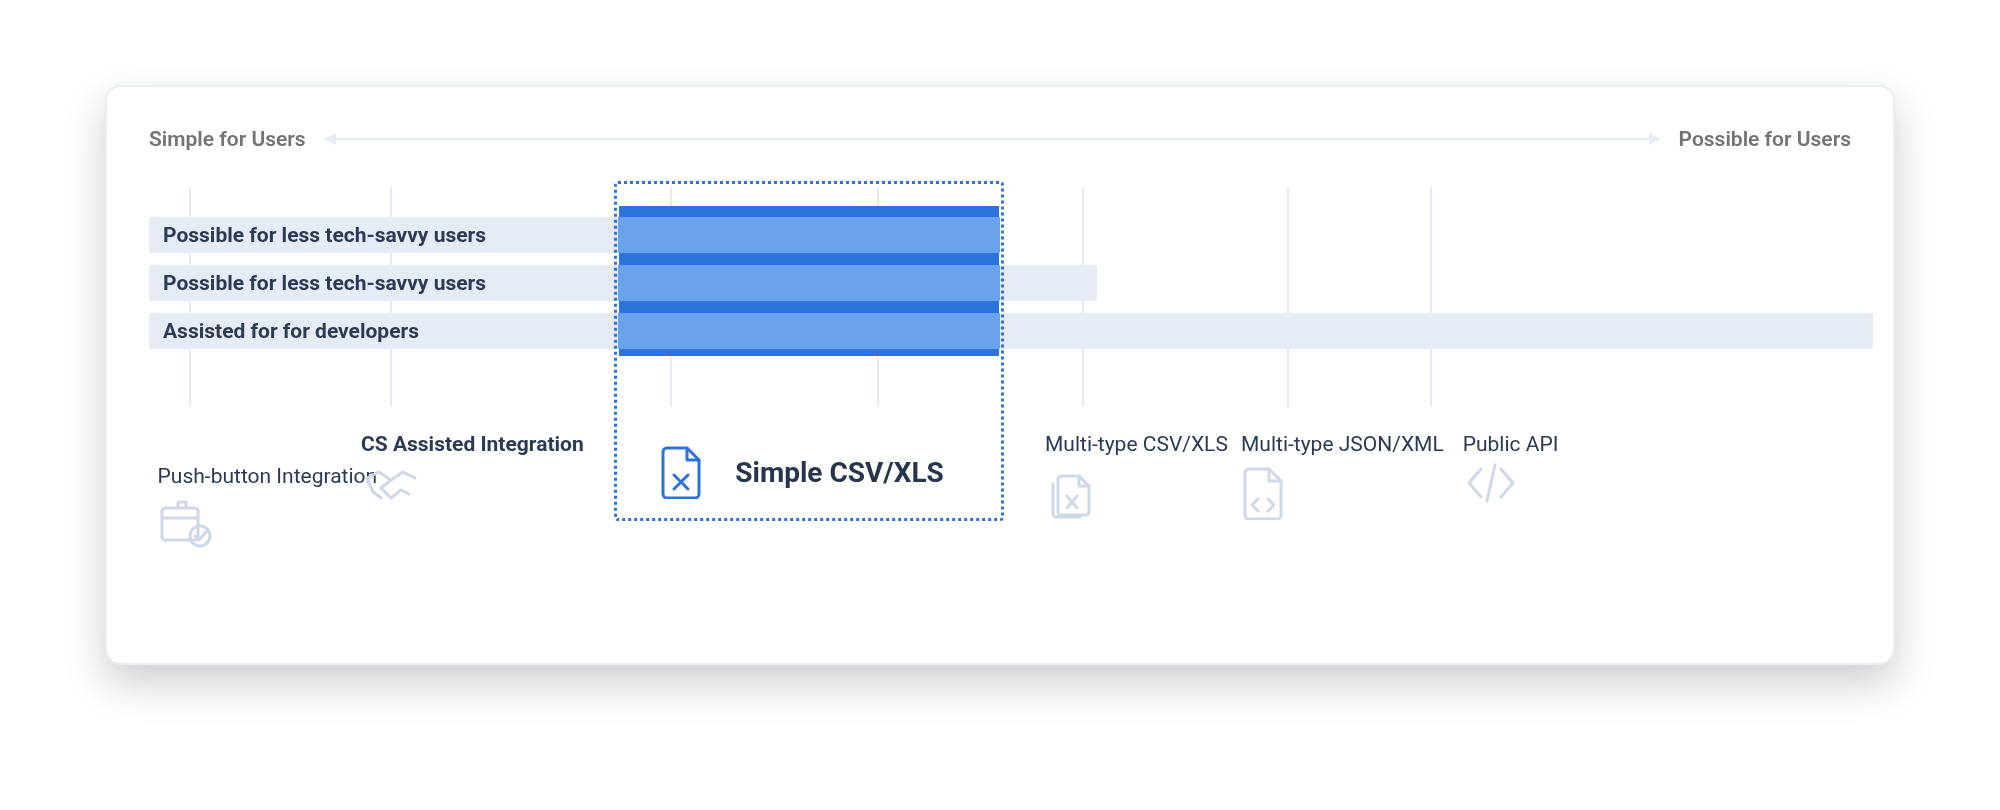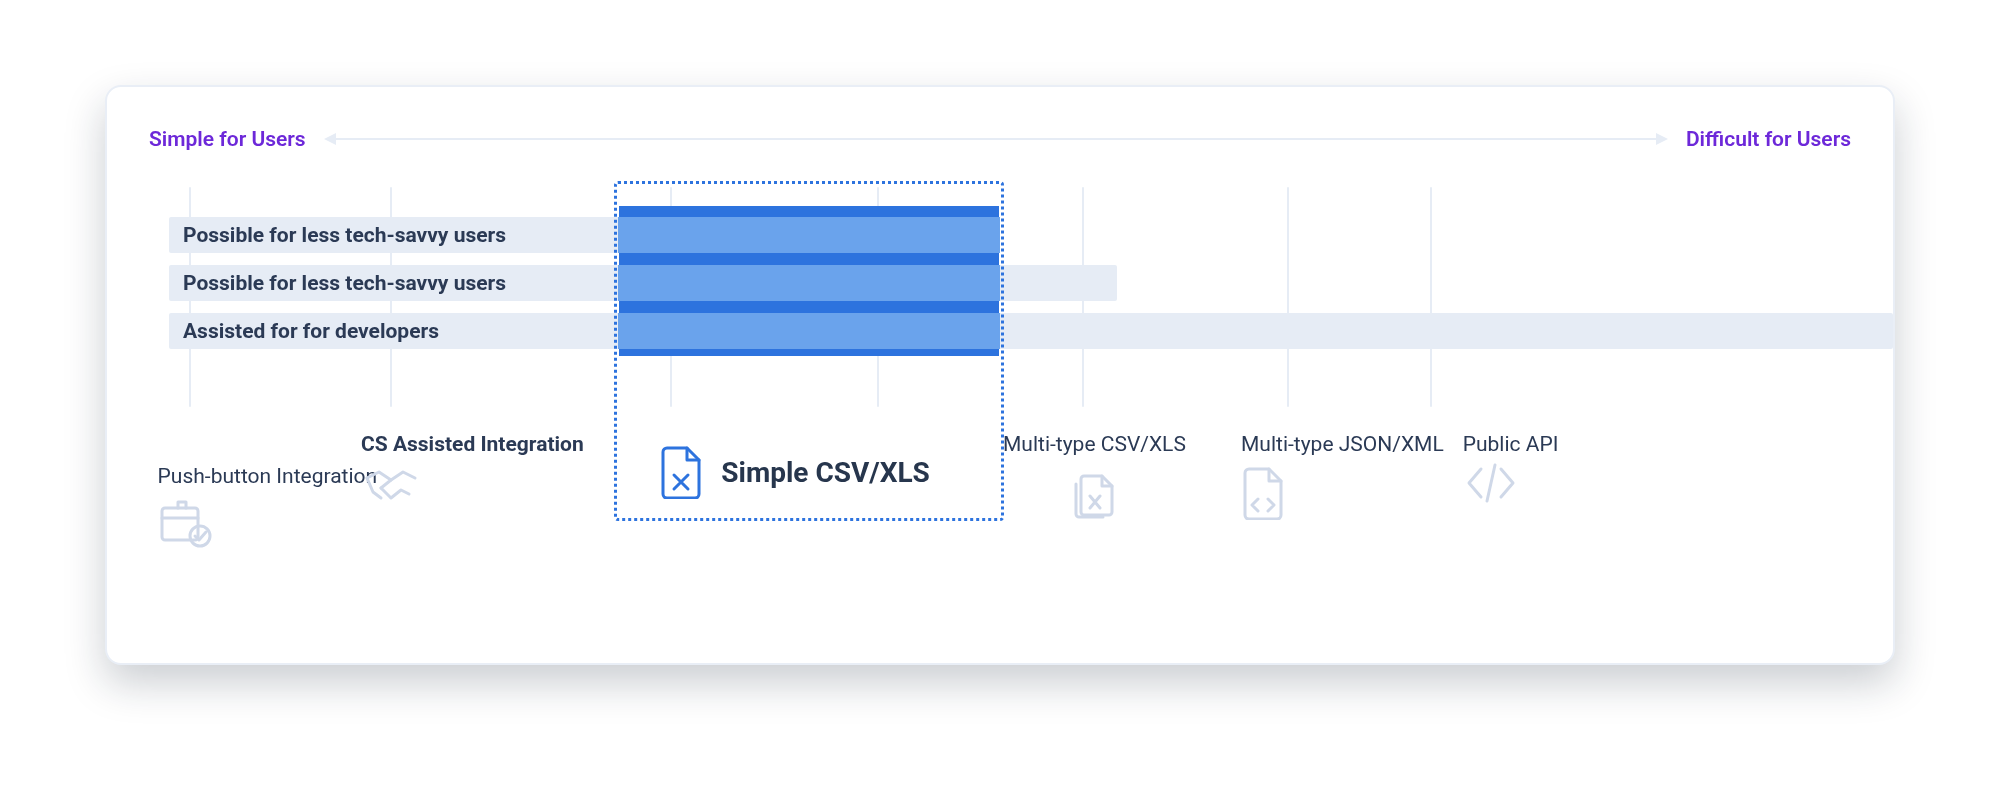--- a/index.html
+++ b/index.html
@@ -25,21 +25,21 @@
     top: 38px;
     left: 42px;
     right: 42px;
     height: 28px;
     display: flex;
     align-items: center;
   }
   .axis-label-left, .axis-label-right {
     font-size: 21px;
     font-weight: 600;
-    color: #6d28d9;
+    color: #737373;
     white-space: nowrap;
   }
   .axis-line {
     flex: 1 1 auto;
     margin: 0 20px;
     height: 2px;
     background: #e6ecf5;
     position: relative;
   }
   .axis-line::before, .axis-line::after {
@@ -72,21 +72,20 @@
     position: absolute;
     left: 0; right: 0;
     top: 30px;
   }
   .bar-track {
     position: absolute;
     left: 0;
     height: 36px;
     background: #e6ecf5;
     border-radius: 2px;
-    margin-left: 20px;
   }
   .bar-label {
     position: absolute;
     left: 14px;
     top: 50%;
     transform: translateY(-50%);
     font-size: 21px;
     font-weight: 700;
     color: #2b3a55;
     z-index: 5;
@@ -135,42 +134,42 @@
     color: #2b3a55;
     white-space: nowrap;
   }
   .cat .icon {
     color: #cfd8e8;
   }
   .highlight-cat {
     position: absolute;
     display: flex;
     align-items: center;
-    gap: 18px;
+    gap: 32px;
     z-index: 6;
   }
   .highlight-cat .label {
     font-size: 28px;
     font-weight: 700;
     color: #27364d;
     white-space: nowrap;
   }
   .highlight-cat .icon { color: #2d73de; }
 
   svg { display: block; }
 </style>
 </head>
 <body>
 
 <div class="card">
 
   <div class="axis-row">
     <div class="axis-label-left">Simple for Users</div>
     <div class="axis-line"></div>
-    <div class="axis-label-right">Difficult for Users</div>
+    <div class="axis-label-right">Possible for Users</div>
   </div>
 
   <div class="chart" id="chart">
       <div class="gridline" style="left: 1280.93px;"></div>
       <div class="gridline" style="left: 1137.84px;"></div>
       <div class="gridline" style="left: 932.684px;"></div>
       <div class="gridline" style="left: 727.528px;"></div>
       <div class="gridline" style="left: 520.648px;"></div>
       <div class="gridline" style="left: 241.36px;"></div>
       <div class="gridline" style="left: 39.652px;"></div>
@@ -215,21 +214,21 @@
           <div class="label">CS Assisted Integration</div>
           <div class="icon">
             <svg width="60" height="44" viewBox="0 0 60 44" fill="none" stroke="currentColor" stroke-width="3" stroke-linecap="round" stroke-linejoin="round">
               <path d="M6 12l12-6 12 8-10 8"></path>
               <path d="M54 12l-12-6-12 8"></path>
               <path d="M20 22l10 10 10-8 8 4"></path>
               <path d="M6 12l6 14 8 6"></path>
             </svg>
           </div>
         </div>
-        <div class="cat" style="left: 854px; align-items: center;">
+        <div class="cat" style="left: 896px;">
           <div class="label">Multi-type CSV/XLS</div>
           <div class="icon">
             <svg width="52" height="56" viewBox="0 0 52 56" fill="none" stroke="currentColor" stroke-width="3" stroke-linecap="round" stroke-linejoin="round">
               <path d="M16 10h18l10 10v26a3 3 0 0 1-3 3H16a3 3 0 0 1-3-3V13a3 3 0 0 1 3-3z"></path>
               <path d="M34 10v10h10"></path>
               <path d="M22 30l10 12M32 30l-10 12"></path>
               <path d="M8 18v30a3 3 0 0 0 3 3h24"></path>
             </svg>
           </div>
         </div>

